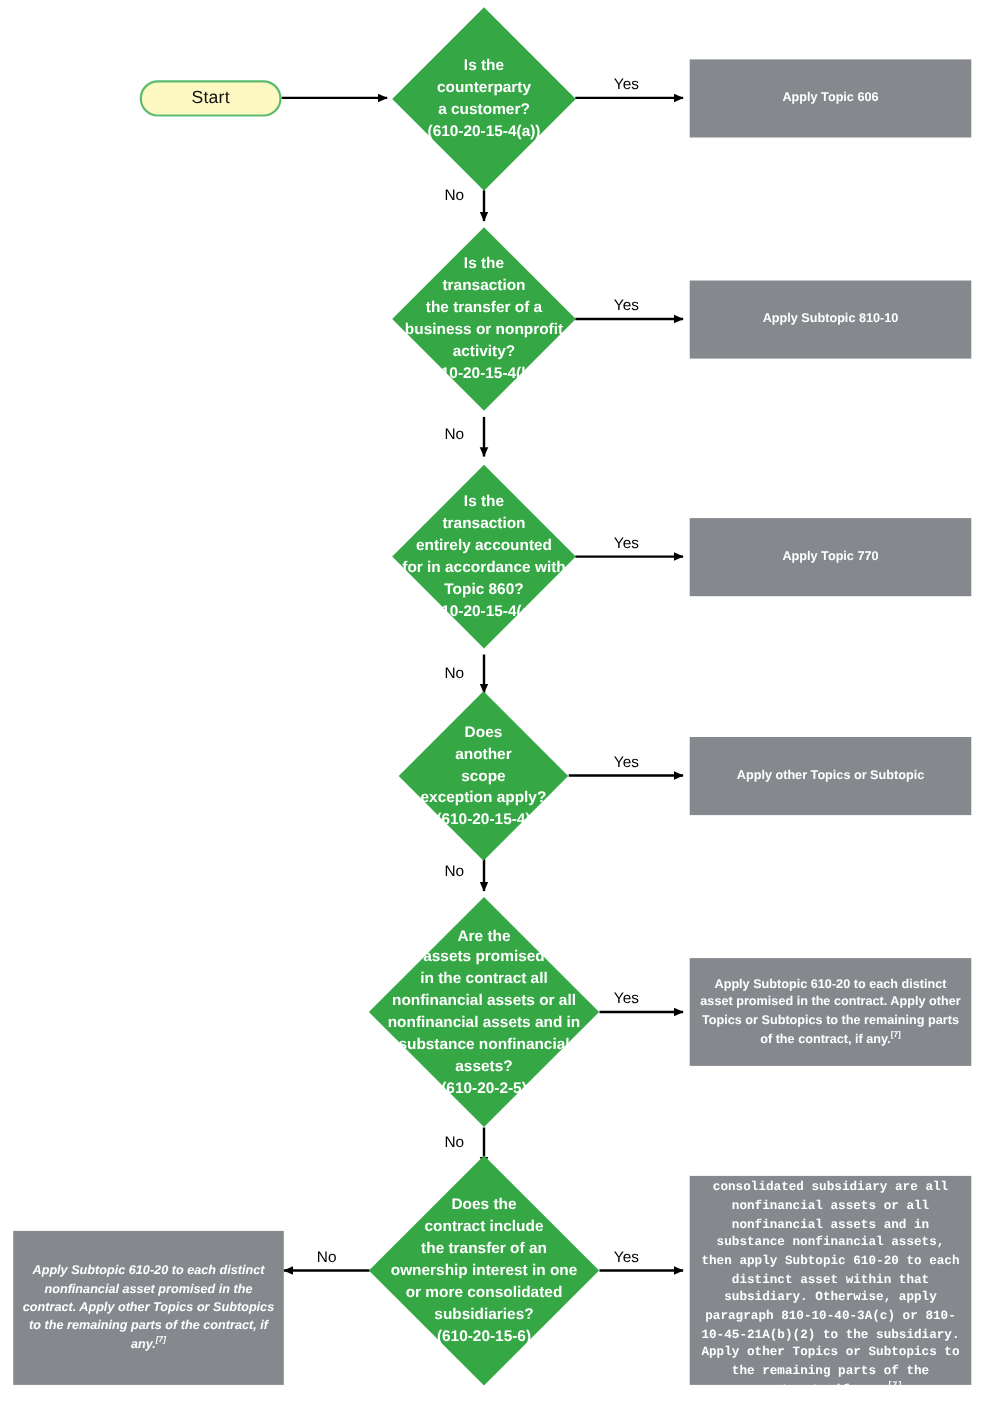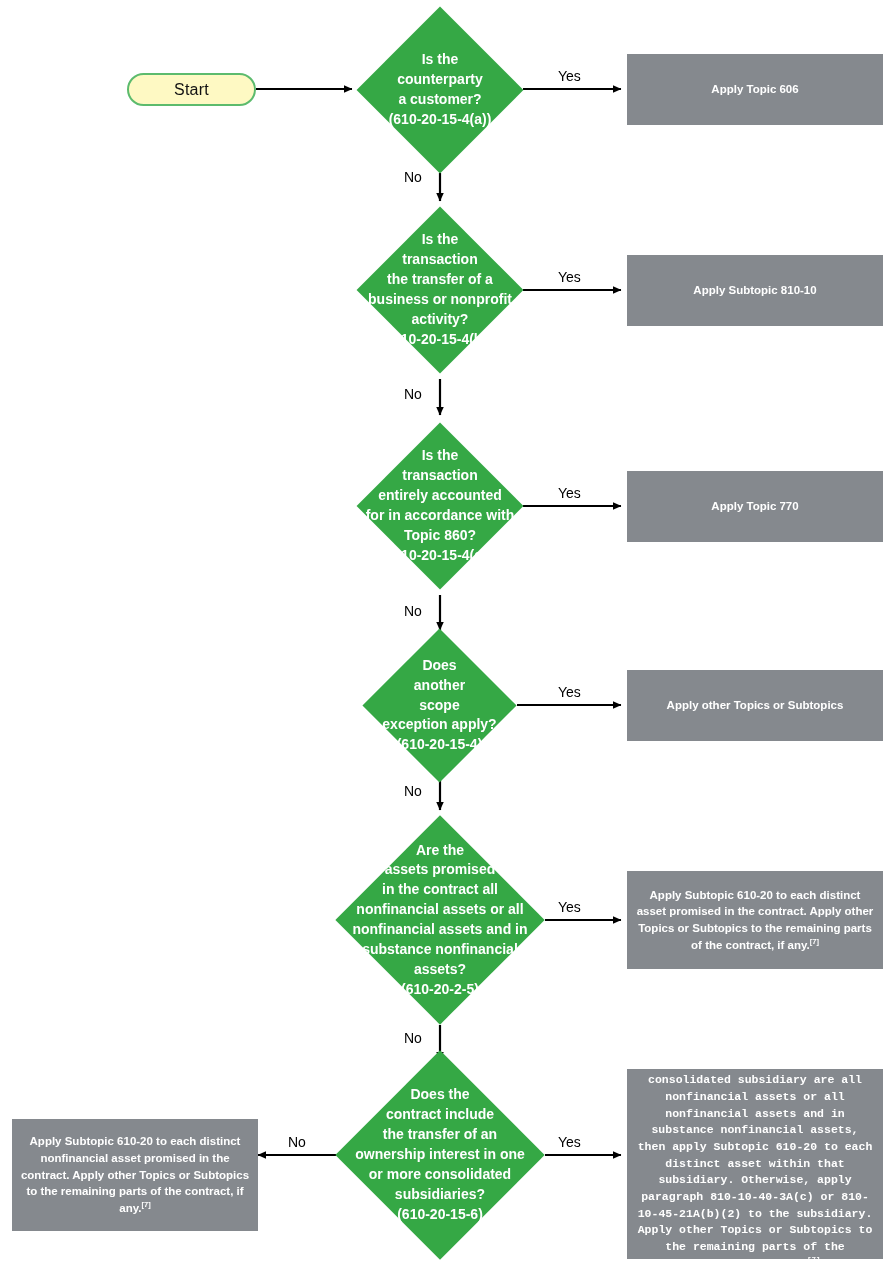--- a/index.html
+++ b/index.html
@@ -223,28 +223,28 @@
 
   <div class="gbox" style="left:627px; top:255px; width:256px; height:71px;">
     <span>Apply Subtopic 810-10</span>
   </div>
 
   <div class="gbox" style="left:627px; top:471px; width:256px; height:71px;">
     <span>Apply Topic 770</span>
   </div>
 
   <div class="gbox" style="left:627px; top:670px; width:256px; height:71px;">
-    <span>Apply other Topics or Subtopics</span>
+    <span>Apply other Topics or Subtopic</span>
   </div>
 
   <div class="gbox" style="left:627px; top:871px; width:256px; height:98px; line-height:1.45;">
     <span><span>Apply Subtopic 610-20 to each distinct asset promised in the contract. Apply other Topics or Subtopics to the remaining parts of the contract, if any.</span><sup>[7]</sup></span>
   </div>
 
   <div class="gbox" style="left:627px; top:1069px; width:256px; height:190px; line-height:1.45;font-family:Liberation Mono, monospace;">
     <span><span>If the assets in an individual consolidated subsidiary are all nonfinancial assets or all nonfinancial assets and in substance nonfinancial assets, then apply Subtopic 610-20 to each distinct asset within that subsidiary. Otherwise, apply paragraph 810-10-40-3A(c) or 810-10-45-21A(b)(2) to the subsidiary. Apply other Topics or Subtopics to the remaining parts of the contract, if any.</span><sup>[7]</sup></span>
   </div>
 
-  <div class="gbox" style="left:12px; top:1119px; width:246px; height:112px; line-height:1.45;">
+  <div class="gbox" style="left:12px; top:1119px; width:246px; height:140px; line-height:1.45;font-style:italic;">
     <span><span>Apply Subtopic 610-20 to each distinct nonfinancial asset promised in the contract. Apply other Topics or Subtopics to the remaining parts of the contract, if any.</span><sup>[7]</sup></span>
   </div>
 
 </div>
 
 </body></html>

